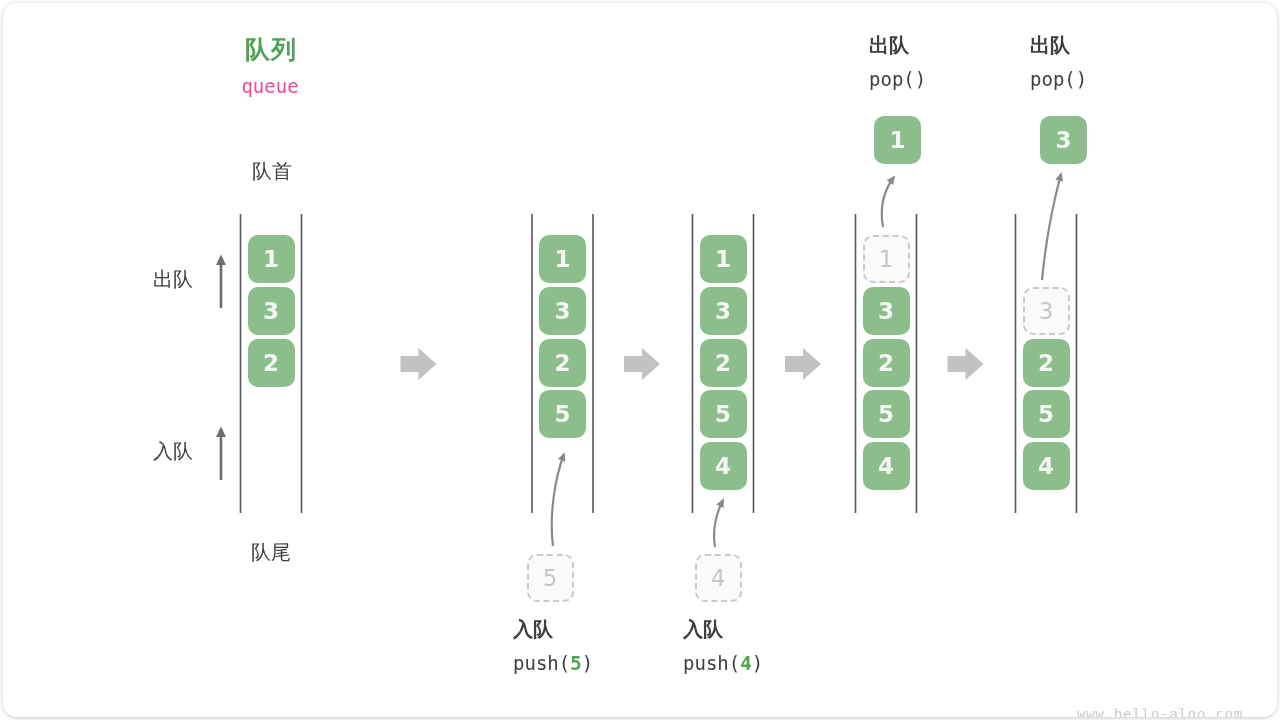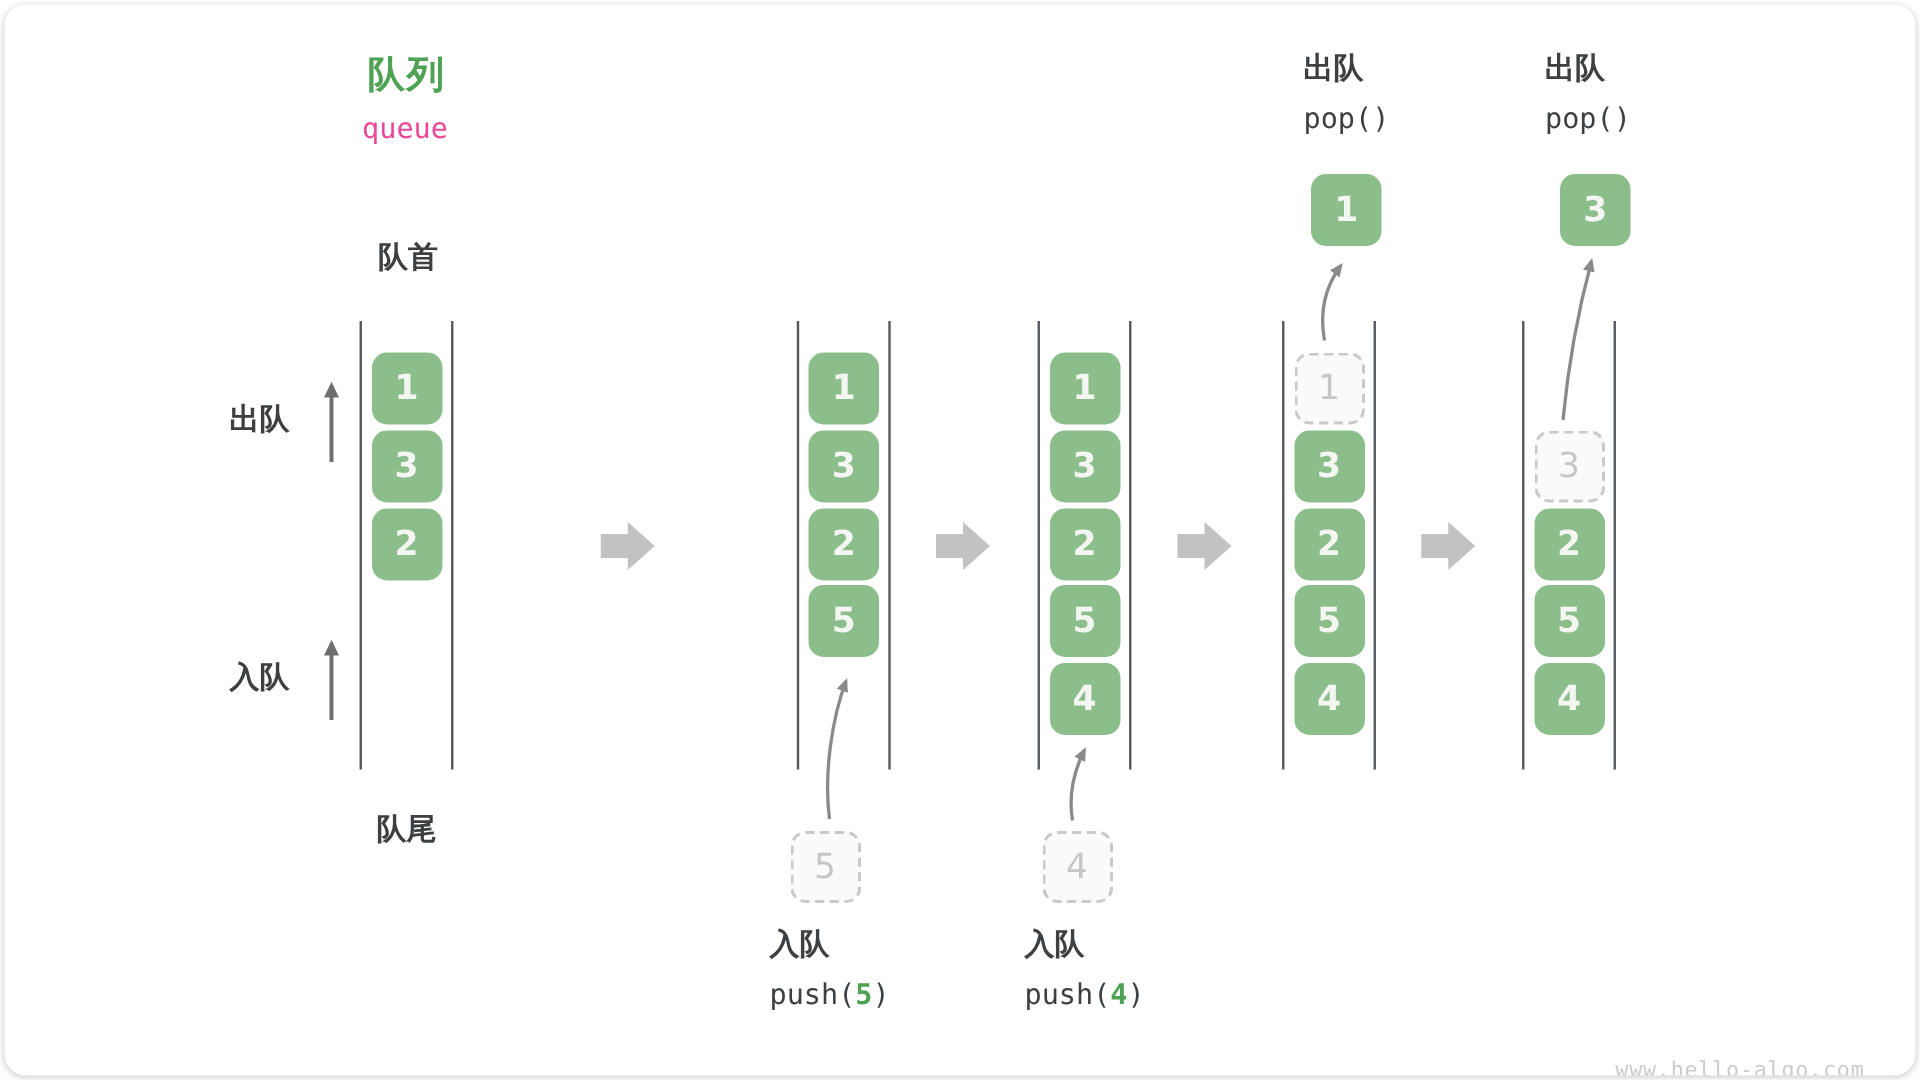--- a/index.html
+++ b/index.html
@@ -18,21 +18,21 @@
 
   .title-zh{
     font-size:25px;font-weight:bold;color:#4DA353;letter-spacing:1px;
     text-align:center;transform:translateX(-50%);
   }
   .title-en{
     font-family:"DejaVu Sans Mono","Liberation Mono",monospace;
     font-size:19px;color:#ec4899;text-align:center;transform:translateX(-50%);
   }
   .zh-label{
-    font-size:20px;font-weight:bold;color:#3C4043;white-space:nowrap;
+    font-size:20px;font-weight:normal;color:#3C4043;white-space:nowrap;
   }
   .centered{transform:translateX(-50%);}
 
   .qbox{
     position:absolute;width:47px;height:48px;box-sizing:border-box;
     background:#8CBE8C;border-radius:10px;
     display:flex;align-items:center;justify-content:center;
     font-size:23px;font-weight:bold;color:#F4F6F2;
     font-family:"DejaVu Sans","Liberation Sans",sans-serif;
   }

